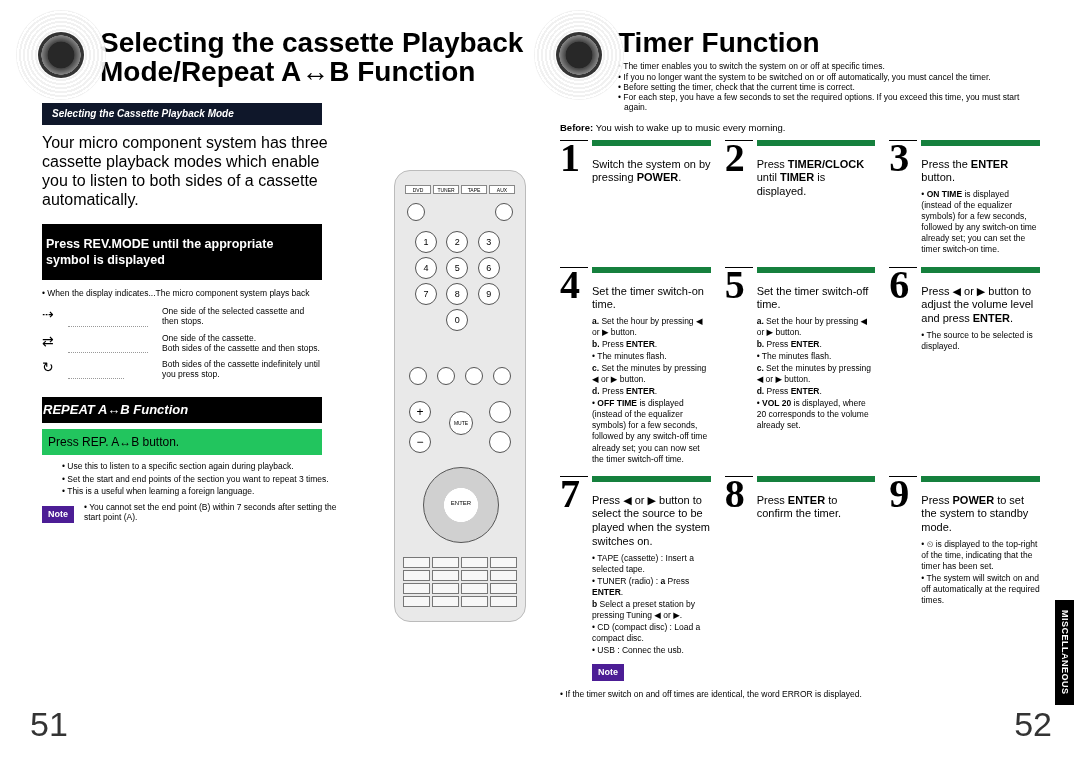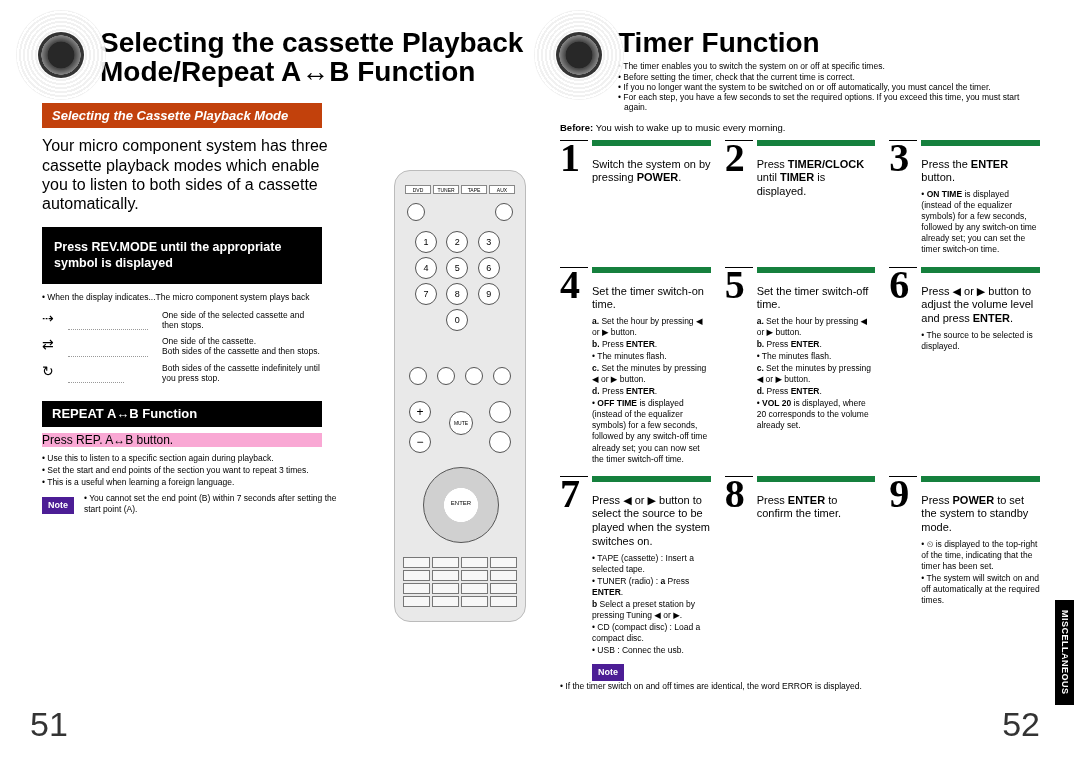--- a/index.html
+++ b/index.html
@@ -45,56 +45,57 @@
     line-height: 1.05;
   }
   .intro-list {
     font-size: 8.5px;
     margin-left: 58px;
     margin-top: 4px;
   }
   .intro-list div { text-indent: -6px; padding-left: 6px; }
 
   .sect-head {
-    background: #c2410c;
+    background: #0f172a;
     color: #fff;
     font-weight: bold;
     font-style: italic;
     padding: 5px 10px;
-    font-size: 13px;
+    font-size: 10px;
     max-width: 280px;
     margin: 16px 0 8px;
   }
   .body-txt { font-size: 16px; max-width: 290px; }
   .bar2 {
     background: #000;
     color: #fff;
     font-weight: bold;
-    padding: 12px 12px;
+    padding: 12px 4px;
     max-width: 280px;
     font-size: 12.5px;
     margin-top: 14px;
     line-height: 1.3;
   }
   .mini { font-size: 8.5px; }
   .mini ul, .mini-list { margin: 6px 0; padding-left: 12px; }
   .mini-list li { margin-bottom: 2px; }
 
   .sect-head2 {
     background: #000;
     color: #fff;
     font-weight: bold;
-    padding: 5px 10px;
+    font-style: italic;
+    padding: 5px 1px;
     font-size: 13px;
     max-width: 280px;
     margin: 18px 0 6px;
   }
   .grey-bar {
-    background: #f9a8d4;
-    padding: 0;
+    background: #22c55e;
+    padding: 6px;
     max-width: 280px;
     font-size: 12px;
     margin-top: 2px;
   }
   .note-badge {
     display: inline-block;
     background: #4c1d95;
     color: #fff;
     font-weight: bold;
     font-size: 9px;
@@ -122,21 +123,21 @@
   .remote .wheel::after{content:"ENTER";position:absolute;left:0;right:0;top:32px;text-align:center;font-size:6px;}
 
   .page-num {
     position: absolute;
     bottom: 18px;
     font-size: 34px;
     font-weight: 400;
     color: #333;
   }
   .pg-left .page-num { left: 30px; }
-  .pg-right .page-num { right: 40px; }
+  .pg-right .page-num { right: 28px; }
 
   .tab-misc {
     position: absolute;
     right: 6px;
     top: 600px;
     writing-mode: vertical-rl;
     background: #000;
     color: #fff;
     font-size: 9px;
     font-weight: bold;
@@ -189,21 +190,21 @@
       <div style="display:flex;margin-top:6px;gap:14px;">
         <span style="font-size:14px;">↻</span>
         <span style="border-bottom:1px dotted #999;flex:1 0 40px;"></span>
         <span style="flex:0 0 160px;margin-left:24px;">Both sides of the cassette indefinitely until you press stop.</span>
       </div>
     </div>
 
     <div class="sect-head2">REPEAT A↔B Function</div>
     <div class="grey-bar">Press REP. A↔B button.</div>
 
-    <ul class="mini mini-list" style="max-width:290px;list-style:none;padding-left:0;">
+    <ul class="mini mini-list" style="max-width:290px;list-style:none;padding-left:0;margin-left:20px;">
       <li>• <span>Use this to listen to a specific section again during playback.</span></li>
       <li>• <span>Set the start and end points of the section you want to repeat 3 times.</span></li>
       <li>• <span>This is a useful when learning a foreign language.</span></li>
     </ul>
 
     <div style="display:flex;align-items:flex-start;max-width:300px;margin-top:6px;">
       <span class="note-badge">Note</span>
       <span class="mini" style="padding-left:6px;">• <span>You cannot set the end point (B) within 7 seconds after setting the start point (A).</span></span>
     </div>
 
@@ -262,22 +263,22 @@
 
     <div class="page-num">51</div>
   </div>
 
   <div class="page pg-right">
     <div class="title-wrap">
       <div class="speaker-bg"></div>
       <h1 class="title">Timer Function</h1>
       <div class="intro-list">
         <div>• <span>The timer enables you to switch the system on or off at specific times.</span></div>
+        <div>• <span>If you no longer want the system to be switched on or off automatically, you must cancel the timer.</span></div>
         <div>• <span>Before setting the timer, check that the current time is correct.</span></div>
-        <div>• <span>If you no longer want the system to be switched on or off automatically, you must cancel the timer.</span></div>
         <div>• <span>For each step, you have a few seconds to set the required options. If you exceed this time, you must start again.</span></div>
       </div>
     </div>
 
     <div class="example-line">
       <b>Before:</b> <span>You wish to wake up to music every morning.</span>
     </div>
 
     <div class="step-grid">
       <div class="step">
@@ -361,20 +362,20 @@
         <div class="step-txt">
           <span>Press <b>POWER</b> to set the system to standby mode.</span>
           <div class="sub">
             <div>• ⏲ is displayed to the top-right of the time, indicating that the timer has been set.</div>
             <div>• The system will switch on and off automatically at the required times.</div>
           </div>
         </div>
       </div>
     </div>
 
-    <div class="mini" style="">
+    <div class="mini" style="margin-top:8px;">
       • <span>If the timer switch on and off times are identical, the word ERROR is displayed.</span>
     </div>
 
     <div class="tab-misc">MISCELLANEOUS</div>
     <div class="page-num">52</div>
   </div>
 </div>
 
 </body></html>

